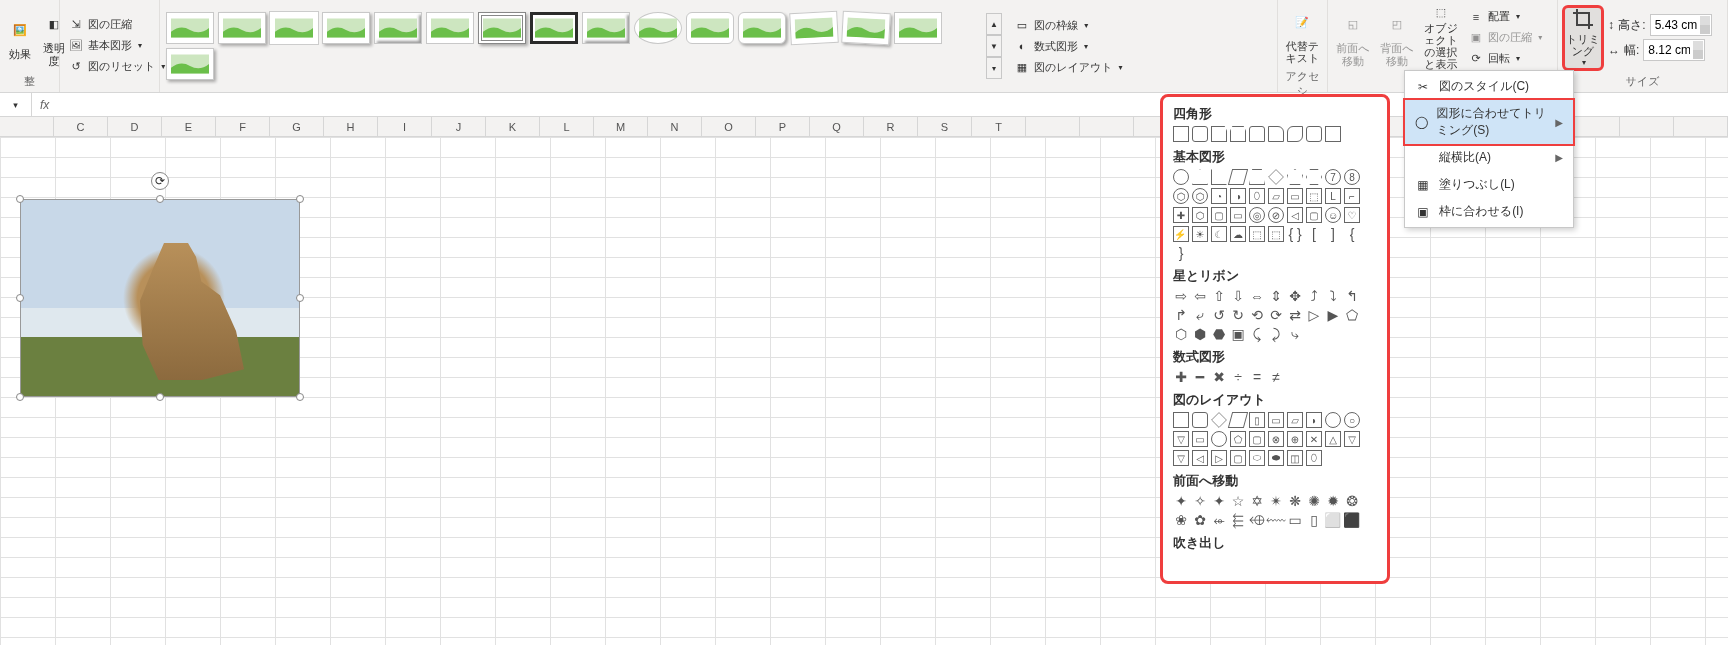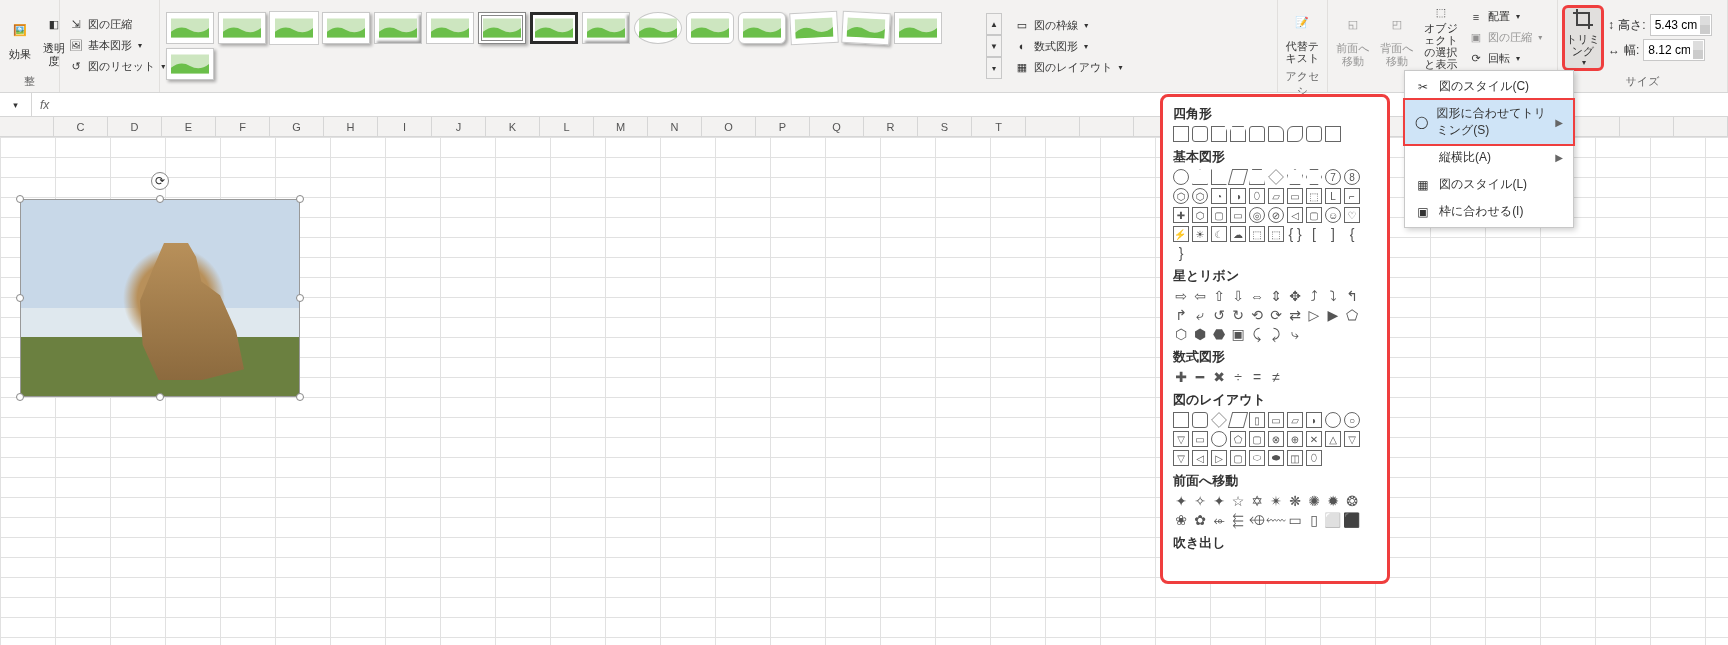--- a/index.html
+++ b/index.html
@@ -561,19 +561,19 @@
       <span>図形に合わせてトリミング(S)</span>
       <span class="arrow">▶</span>
     </div>
   <div class="item">
       <span class="ico"></span>
       <span>縦横比(A)</span>
       <span class="arrow">▶</span>
     </div>
   <div class="item">
       <span class="ico">▦</span>
-      <span>図のスタイル(L)</span>
+      <span>塗りつぶし(L)</span>
     </div>
   <div class="item">
       <span class="ico">▣</span>
       <span>枠に合わせる(I)</span>
     </div>
 </div>
 
 </body></html>

